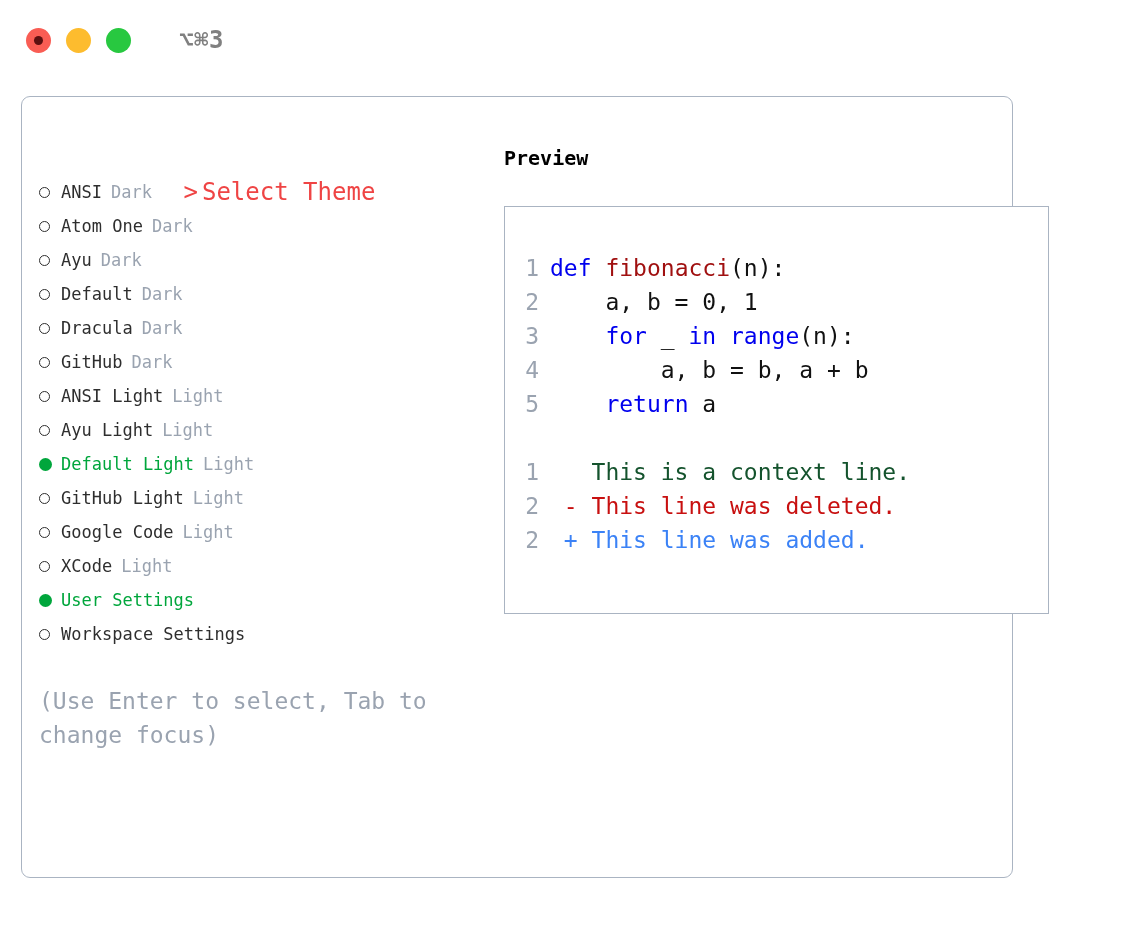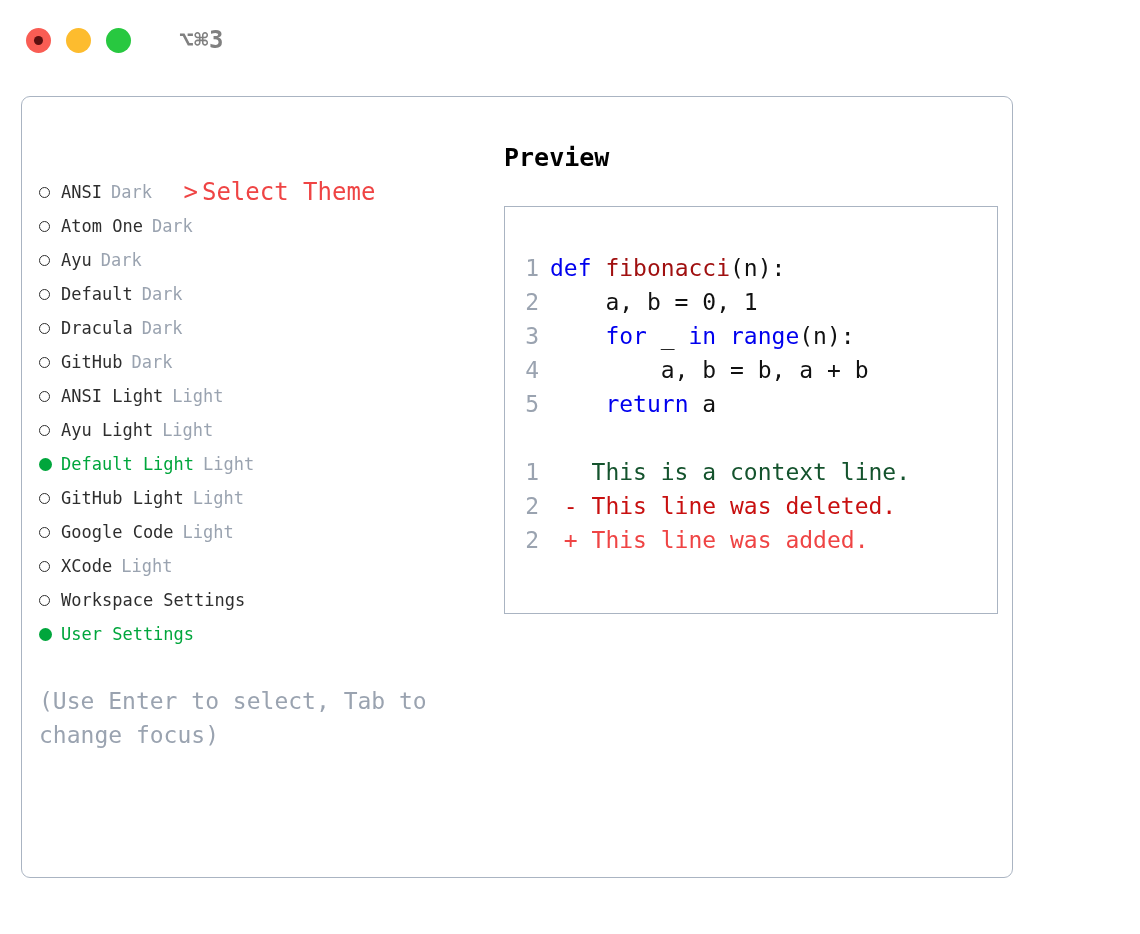--- a/index.html
+++ b/index.html
@@ -153,29 +153,29 @@
     white-space: pre-wrap;
   }
 
   
   #preview-column {
     flex: 1 1 auto;
     padding-left: 17px;
     box-sizing: border-box;
   }
   #preview-heading {
-    font-size: 25px;
+    font-size: 20px;
     font-weight: bold;
     color: #000000;
     height: 34px;
     line-height: 34px;
   }
   #preview-box {
     margin-top: 31px;
-    width: 494px;
+    width: 545px;
     height: 408px;
     border: 1.7px solid #aab4c2;
     box-sizing: border-box;
     background: #ffffff;
     padding: 44px 0 0 18px;
   }
   .code-line {
     font-size: 23px;
     height: 34px;
     line-height: 34px;
@@ -188,21 +188,21 @@
     width: 16px;
     text-align: right;
     margin-right: 11px;
   }
   .kw  { color: #0000ee; }
   .fn  { color: #a01010; }
   .plain { color: #111111; }
   .diff-gap { height: 34px; }
   .diff-context { color: #14532d; }
   .diff-del { color: #c81010; }
-  .diff-add { color: #ef4444; }
+  .diff-add { color: #3b82f6; }
 </style>
 </head>
 <body>
 
 <div id="app-window">
 
   <div id="titlebar">
     <div class="traffic-dot red"></div>
     <div class="traffic-dot yellow"></div>
     <div class="traffic-dot green"></div>
@@ -228,22 +228,22 @@
             <div class="opt-row"><span class="bullet"><span class="ring"></span></span><span class="opt-label">ANSI Light</span><span class="opt-tag">Light</span></div>
             <div class="opt-row"><span class="bullet"><span class="ring"></span></span><span class="opt-label">Ayu Light</span><span class="opt-tag">Light</span></div>
             <div class="opt-row selected"><span class="bullet"><span class="dot"></span></span><span class="opt-label">Default Light</span><span class="opt-tag">Light</span></div>
             <div class="opt-row"><span class="bullet"><span class="ring"></span></span><span class="opt-label">GitHub Light</span><span class="opt-tag">Light</span></div>
             <div class="opt-row"><span class="bullet"><span class="ring"></span></span><span class="opt-label">Google Code</span><span class="opt-tag">Light</span></div>
             <div class="opt-row"><span class="bullet"><span class="ring"></span></span><span class="opt-label">XCode</span><span class="opt-tag">Light</span></div>
           </div>
 
 
         <div id="apply-list">
+            <div class="opt-row selected"><span class="bullet"><span class="dot"></span></span><span class="opt-label">User Settings</span></div>
             <div class="opt-row"><span class="bullet"><span class="ring"></span></span><span class="opt-label">Workspace Settings</span></div>
-            <div class="opt-row selected"><span class="bullet"><span class="dot"></span></span><span class="opt-label">User Settings</span></div>
           </div>
 
         <div id="hint-text">(Use Enter to select, Tab to change focus)</div>
       </div>
 
       <div id="preview-column">
         <div id="preview-heading">Preview</div>
         <div id="preview-box">
           <div id="code-block">
               <div class="code-line"><span class="lineno">1</span><span class="kw">def </span><span class="fn">fibonacci</span><span class="plain">(n):</span></div>

